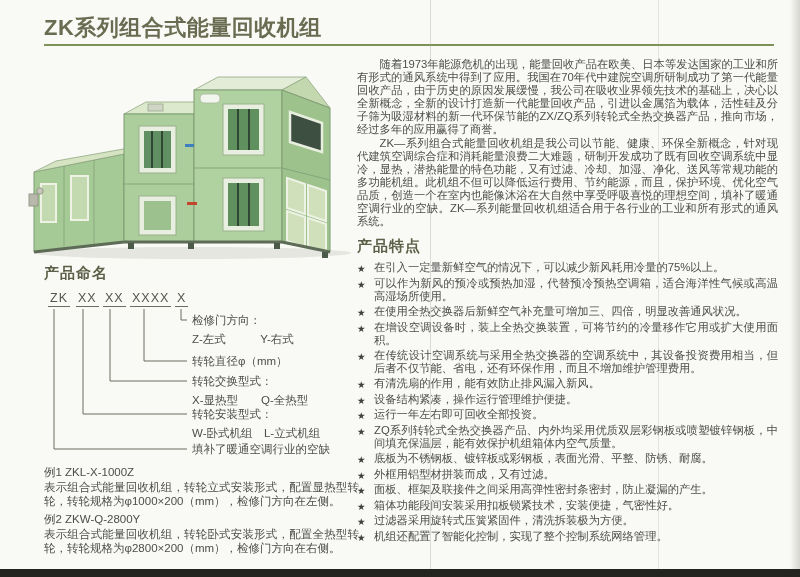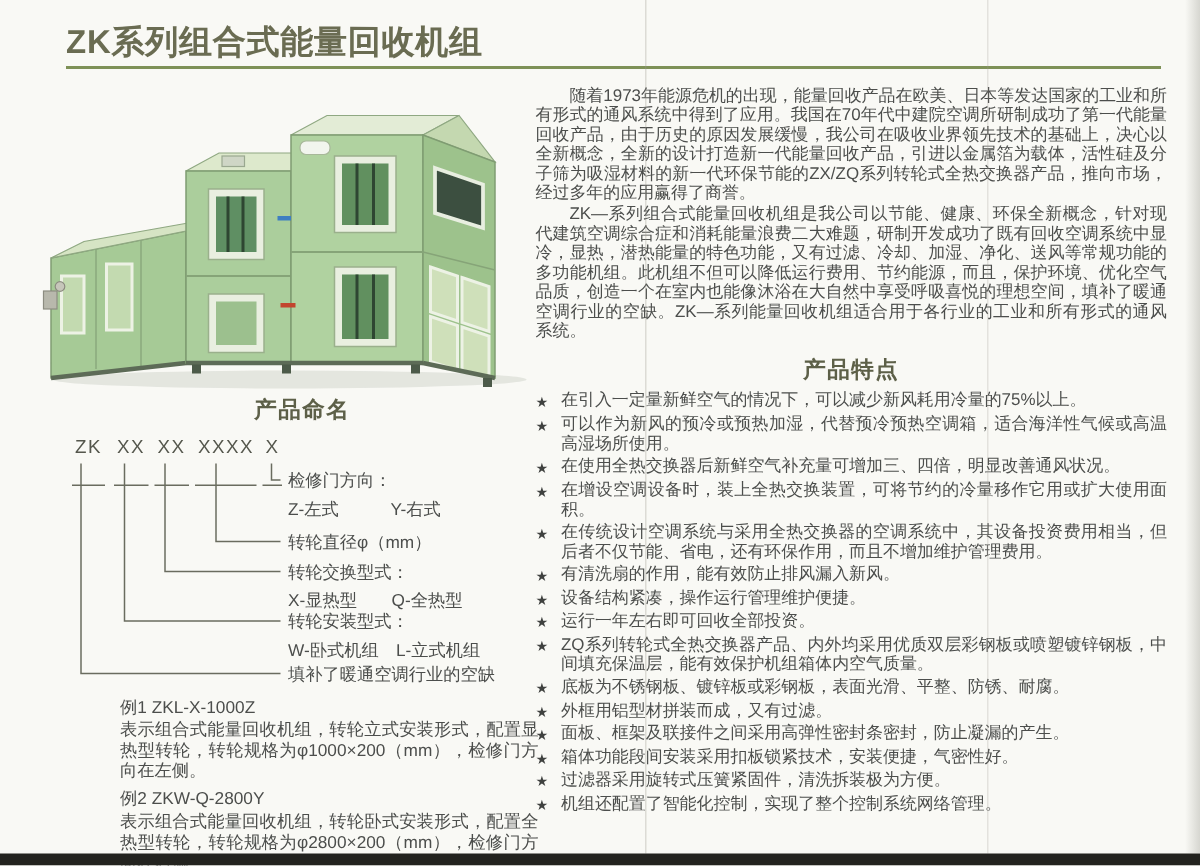--- a/index.html
+++ b/index.html
@@ -21,39 +21,39 @@
   .page-title{position:absolute;left:44px;top:13px;font-size:22px;font-weight:bold;
     color:#6a6c52;letter-spacing:.5px;}
   .title-rule{position:absolute;left:44px;top:44px;width:730px;height:2px;background:#7e9157;}
 
   
   .illustration{position:absolute;left:28px;top:56px;width:335px;height:205px;}
 
   
   .right-col{position:absolute;left:357px;top:58px;width:421px;}
   .para{font-size:11.3px;line-height:13.1px;text-align:justify;text-indent:2em;margin:0;color:#4c4e4c;}
-  .sec-heading{font-size:15px;font-weight:bold;color:#5d6048;margin:0;letter-spacing:1px;text-align:center;}
+  .sec-heading{font-size:15px;font-weight:bold;color:#5d6048;margin:0;letter-spacing:1px;}
   .features-heading{margin-top:9px;margin-bottom:5px;}
   .features{list-style:none;margin:0;padding:0;font-size:11.3px;line-height:13.6px;}
   .features li{display:flex;margin-bottom:1px;text-align:justify;}
   .features .star{flex:none;width:17px;font-size:9.5px;padding-top:1px;color:#3f413f;}
 
   
   .left-col{position:absolute;left:44px;top:264px;width:315px;}
   .naming-diagram{position:relative;height:174px;margin-top:4px;}
   .code-group{position:absolute;top:4px;font-size:12.5px;color:#55574d;letter-spacing:1px;
-    border-bottom:1px solid #6a6c5f;padding:0 2px 18px;}
+    border-bottom:1px solid #6a6c5f;padding:0 2px 1px;}
   .cg0{left:4px;}  .cg1{left:32px;} .cg2{left:59px;} .cg3{left:86px;} .cg4{left:131px;}
   .naming-svg{position:absolute;left:0;top:0;}
   .nlabel{position:absolute;left:148px;font-size:11.5px;color:#4c4e4c;white-space:nowrap;text-align:center;}
   .nopt{position:absolute;left:148px;font-size:11.5px;color:#4c4e4c;white-space:nowrap;}
   .nl-door{top:26px;} .no-door{top:45px;} .nl-dia{top:67px;} .nl-exc{top:87px;}
   .no-exc{top:106px;} .nl-ins{top:120px;} .no-ins{top:139px;} .nl-base{top:155px;}
   .examples-heading{margin-top:8px;}
-  .example{margin-top:5px;font-size:11.5px;line-height:13.8px;margin-left:36px;}
+  .example{margin-top:5px;font-size:11.5px;line-height:13.8px;}
   .example .ex-code{margin:0 0 1px;}
   .example .ex-desc{margin:0;text-align:justify;}
 </style>
 </head>
 <body>
 
 <div class="page-title">ZK系列组合式能量回收机组</div>
 <div class="title-rule"></div>
 
 <div class="illustration">

